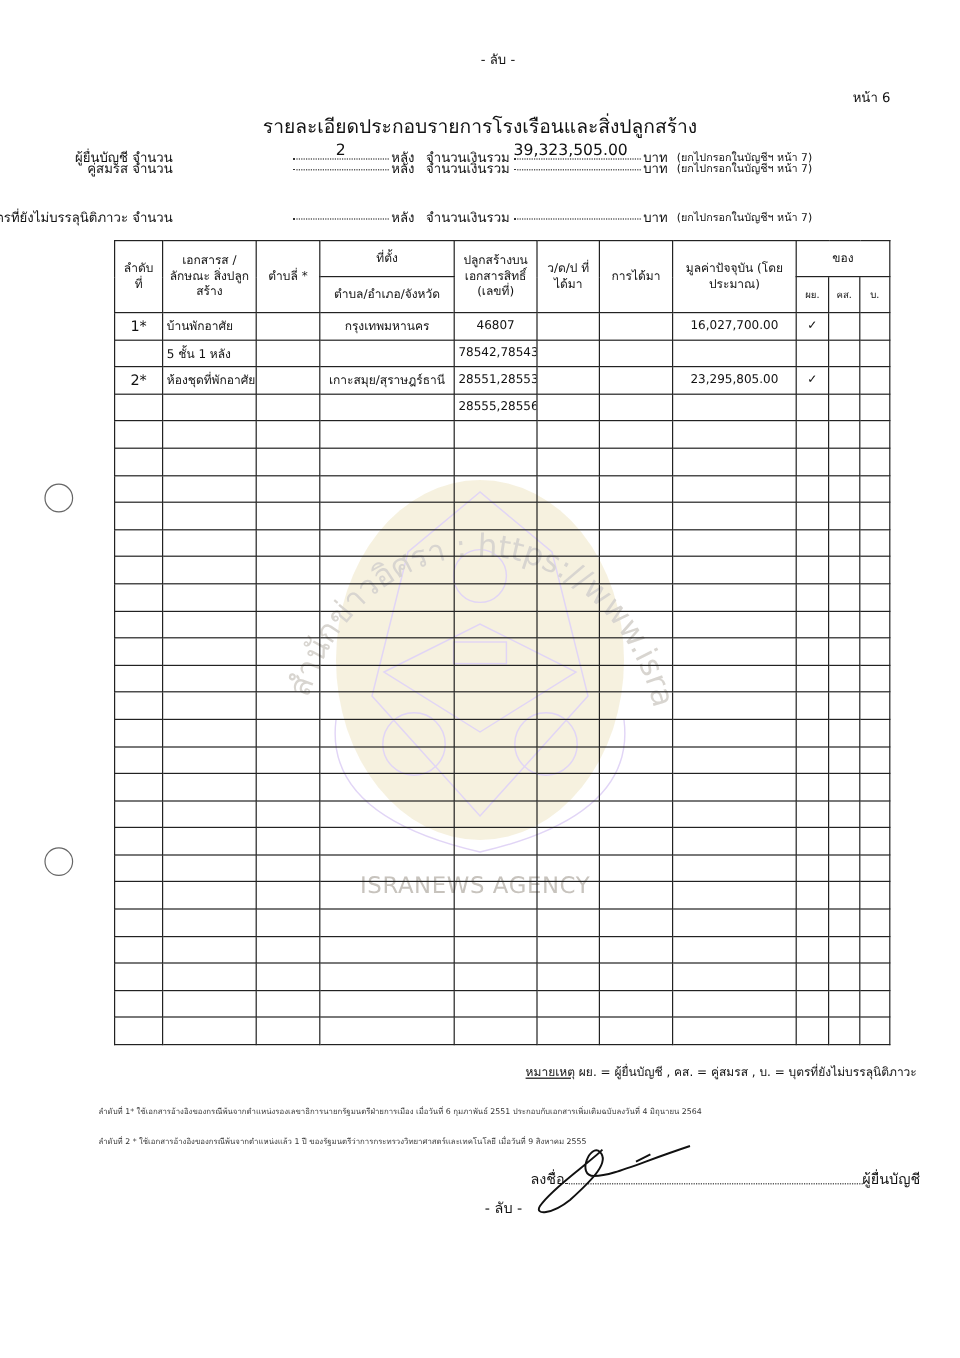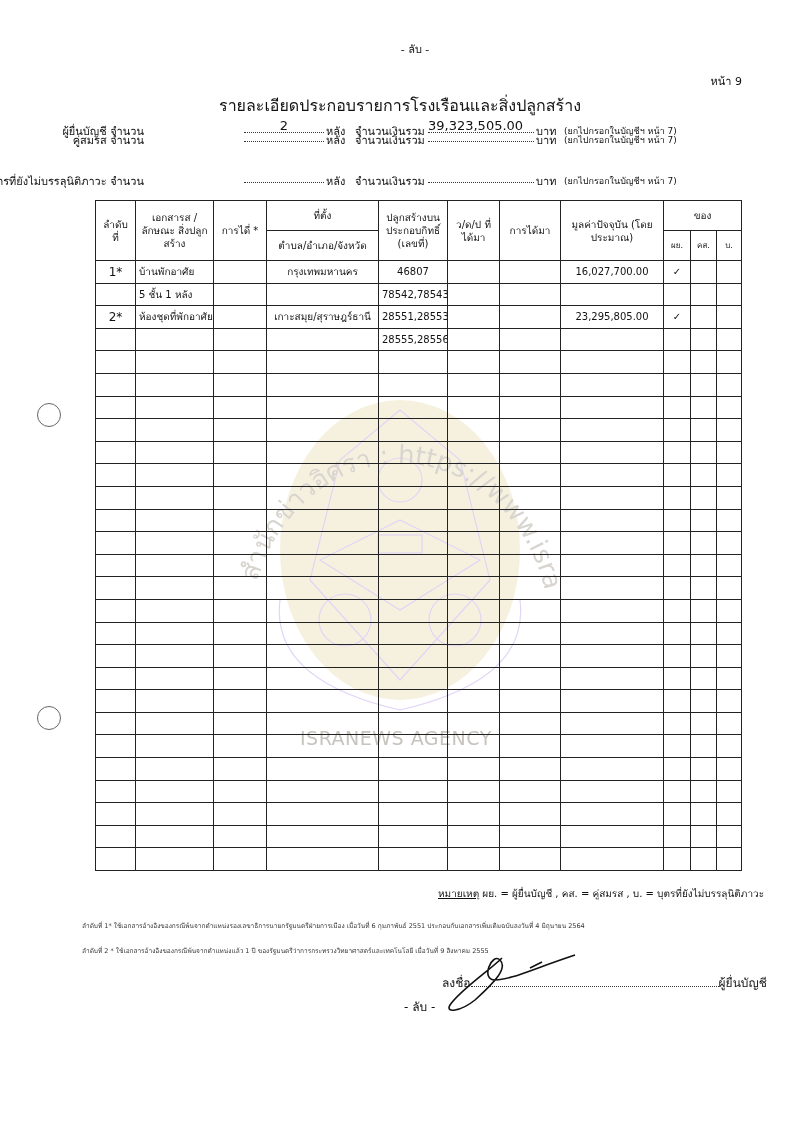--- a/index.html
+++ b/index.html
@@ -54,21 +54,21 @@
   <defs>
     <path id="wm-arc" d="M55 240 A150 170 0 0 1 345 240"></path>
   </defs>
   <text class="wm-text">
     <textPath href="#wm-arc" startOffset="2%" id="wm-arc-tp">สำนักข่าวอิศรา : https://www.isranews.org</textPath>
   </text>
 </svg>
 <div class="abs wm-agency">ISRANEWS AGENCY</div>
 
 <div class="abs conf-top">- ลับ -</div>
-<div class="abs page-no">หน้า 9</div>
+<div class="abs page-no">หน้า 6</div>
 <div class="abs doc-title">รายละเอียดประกอบรายการโรงเรือนและสิ่งปลูกสร้าง</div>
 
 <div class="abs sum-row" style="top:120px;">
   <span class="sum-label" style="right:560px; top:2px;">ผู้ยื่นบัญชี  จำนวน</span>
   <span class="dots filled" style="left:244px; width:80px; top:-2px;">2</span>
   <span style="left:326px; top:2px;">หลัง</span>
   <span style="left:355px; top:2px;">จำนวนเงินรวม</span>
   <span class="dots filled" style="left:428px; width:106px; top:-2px; text-align:left;">39,323,505.00</span>
   <span style="left:536px; top:2px;">บาท</span>
   <span class="note-small" style="left:564px; top:4px;">(ยกไปกรอกในบัญชีฯ หน้า 7)</span>
@@ -103,23 +103,23 @@
       <col style="width:61px">
       <col style="width:103px">
     <col style="width:27px">
       <col style="width:26px">
       <col style="width:25px">
   </colgroup>
   <thead>
     <tr style="height:30px;">
       <th rowspan="2" style="white-space:normal;">ลำดับ ที่</th>
       <th rowspan="2" style="white-space:normal;">เอกสารส / ลักษณะ สิ่งปลูกสร้าง</th>
-      <th rowspan="2">การไดี่ *</th>
+      <th rowspan="2">ตำบลี่ *</th>
       <th>ที่ตั้ง</th>
-      <th rowspan="2" style="white-space:normal;">ปลูกสร้างบน ประกอบกิทธิ์ (เลขที่)</th>
+      <th rowspan="2" style="white-space:normal;">ปลูกสร้างบน เอกสารสิทธิ์ (เลขที่)</th>
       <th rowspan="2" style="white-space:normal;">ว/ด/ป ที่ได้มา</th>
       <th rowspan="2">การได้มา</th>
       <th rowspan="2" style="white-space:normal;margin-top:24px;">มูลค่าปัจจุบัน (โดยประมาณ)</th>
       <th colspan="3">ของ</th>
     </tr>
     <tr style="height:30px;">
       <th>ตำบล/อำเภอ/จังหวัด</th>
       <th style="font-size:8px;">ผย.</th>
       <th style="font-size:8px;">คส.</th>
       <th style="font-size:8px;">บ.</th>

